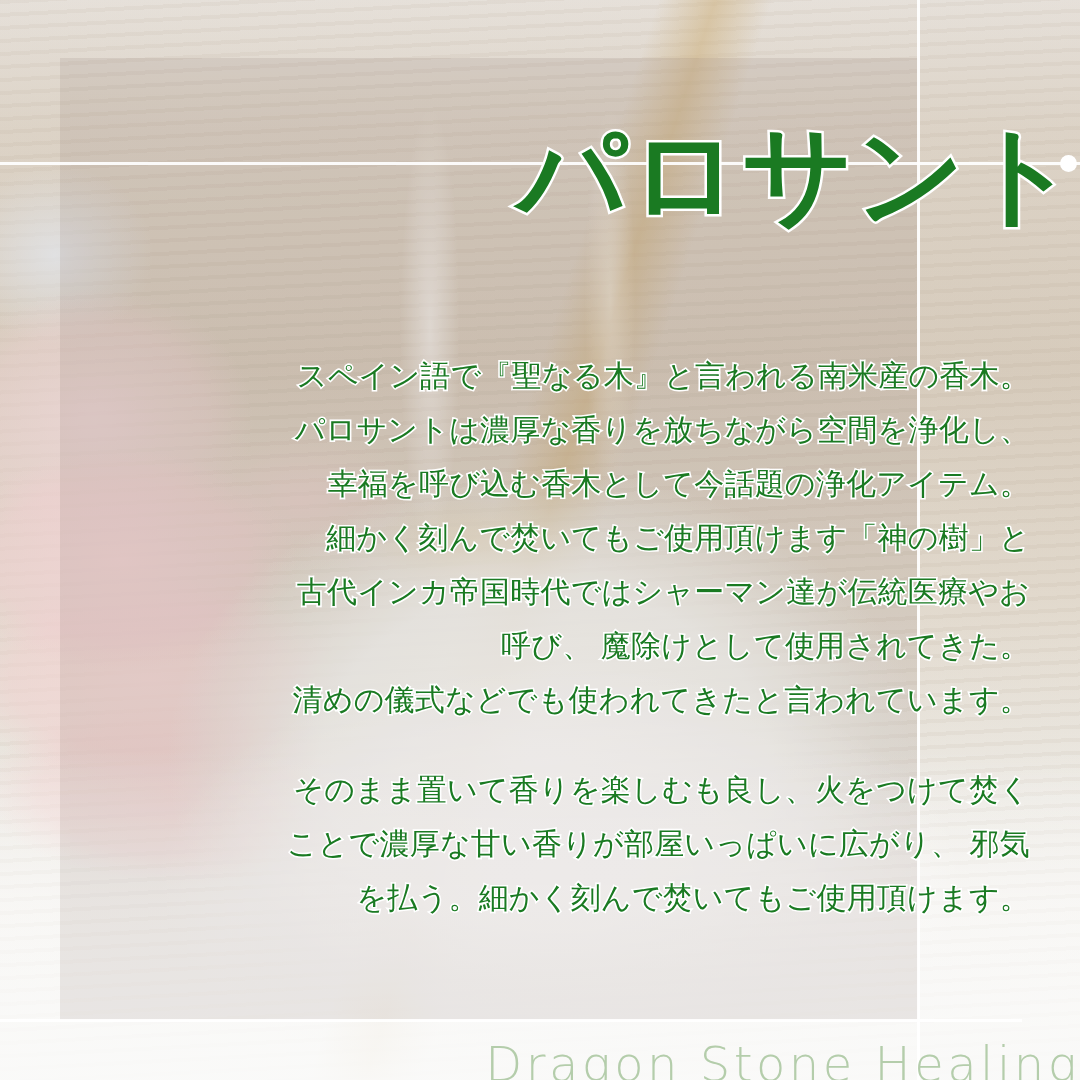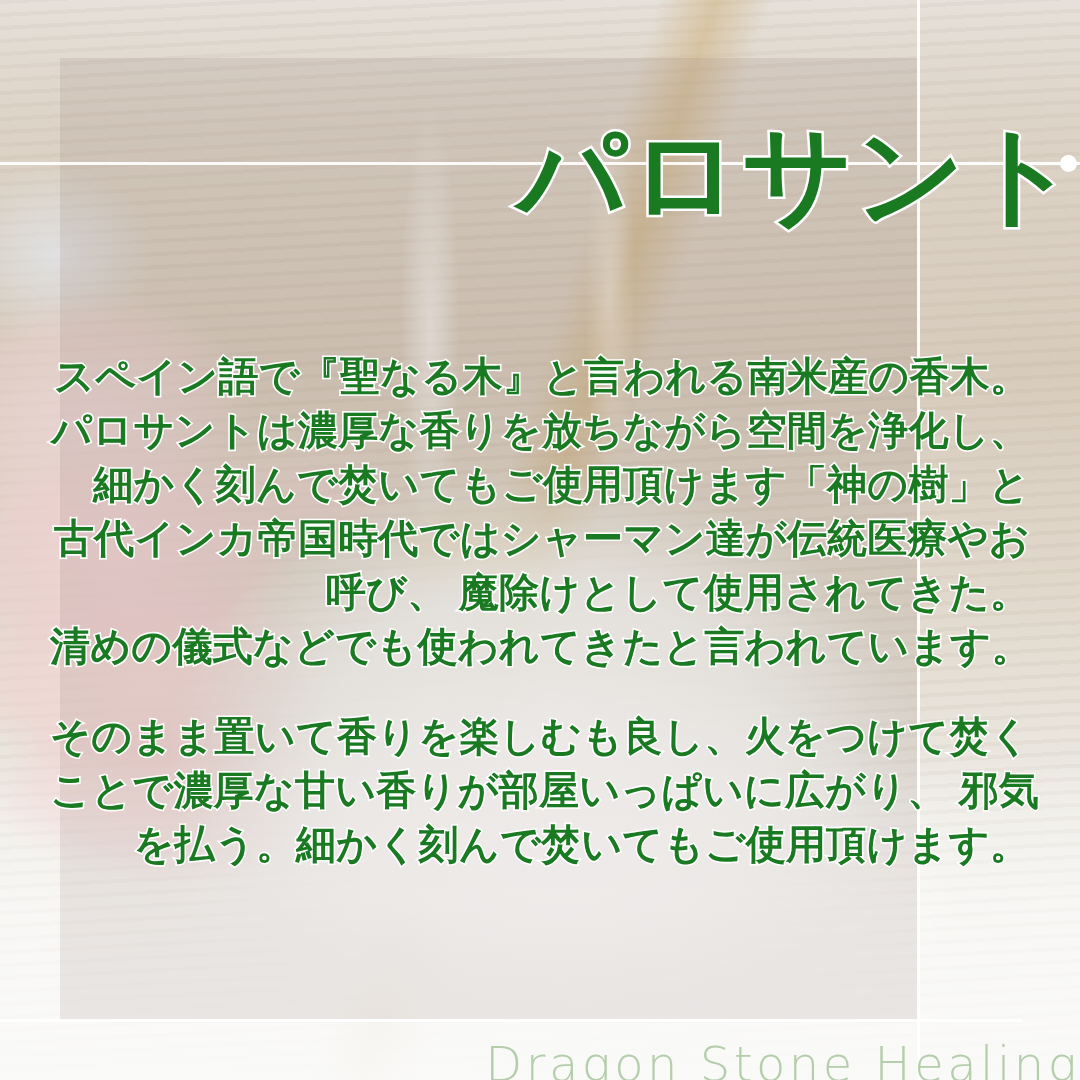--- a/index.html
+++ b/index.html
@@ -119,23 +119,23 @@
 
   .body-block {
     position: absolute;
     left: 50px;
     right: 50px;
     top: 333px;
   }
 
   .para {
     margin: 0 0 0 0;
-    font-size: 40px;
+    font-size: 30px;
     line-height: 54px;
-    font-weight: 700;
+    font-weight: 400;
     color: #1a7a22;
     -webkit-text-stroke: 3.2px #ffffff;
     paint-order: stroke fill;
     letter-spacing: 0.2px;
   }
 
   .para + .para { margin-top: 36px; }
 
   .para .line { display: block; white-space: nowrap; }
 
@@ -169,20 +169,21 @@
 
   <div class="content">
 
     <div class="title">パロサント</div>
 
     <div class="body-block">
 
       <p class="para">
         <span class="line">スペイン語で『聖なる木』と言われる南米産の香木。</span>
         <span class="line">パロサントは濃厚な香りを放ちながら空間を浄化し、</span>
+        <span class="line">幸福を呼び込む香木として今話題の浄化アイテム。</span>
         <span class="line">細かく刻んで焚いてもご使用頂けます「神の樹」と</span>
         <span class="line">古代インカ帝国時代ではシャーマン達が伝統医療やお</span>
         <span class="line">呼び、 魔除けとして使用されてきた。</span>
         <span class="line">清めの儀式などでも使われてきたと言われています。</span>
       </p>
 
       <p class="para">
         <span class="line">そのまま置いて香りを楽しむも良し、火をつけて焚く</span>
         <span class="line">ことで濃厚な甘い香りが部屋いっぱいに広がり、 邪気</span>
         <span class="line">を払う。細かく刻んで焚いてもご使用頂けます。</span>

